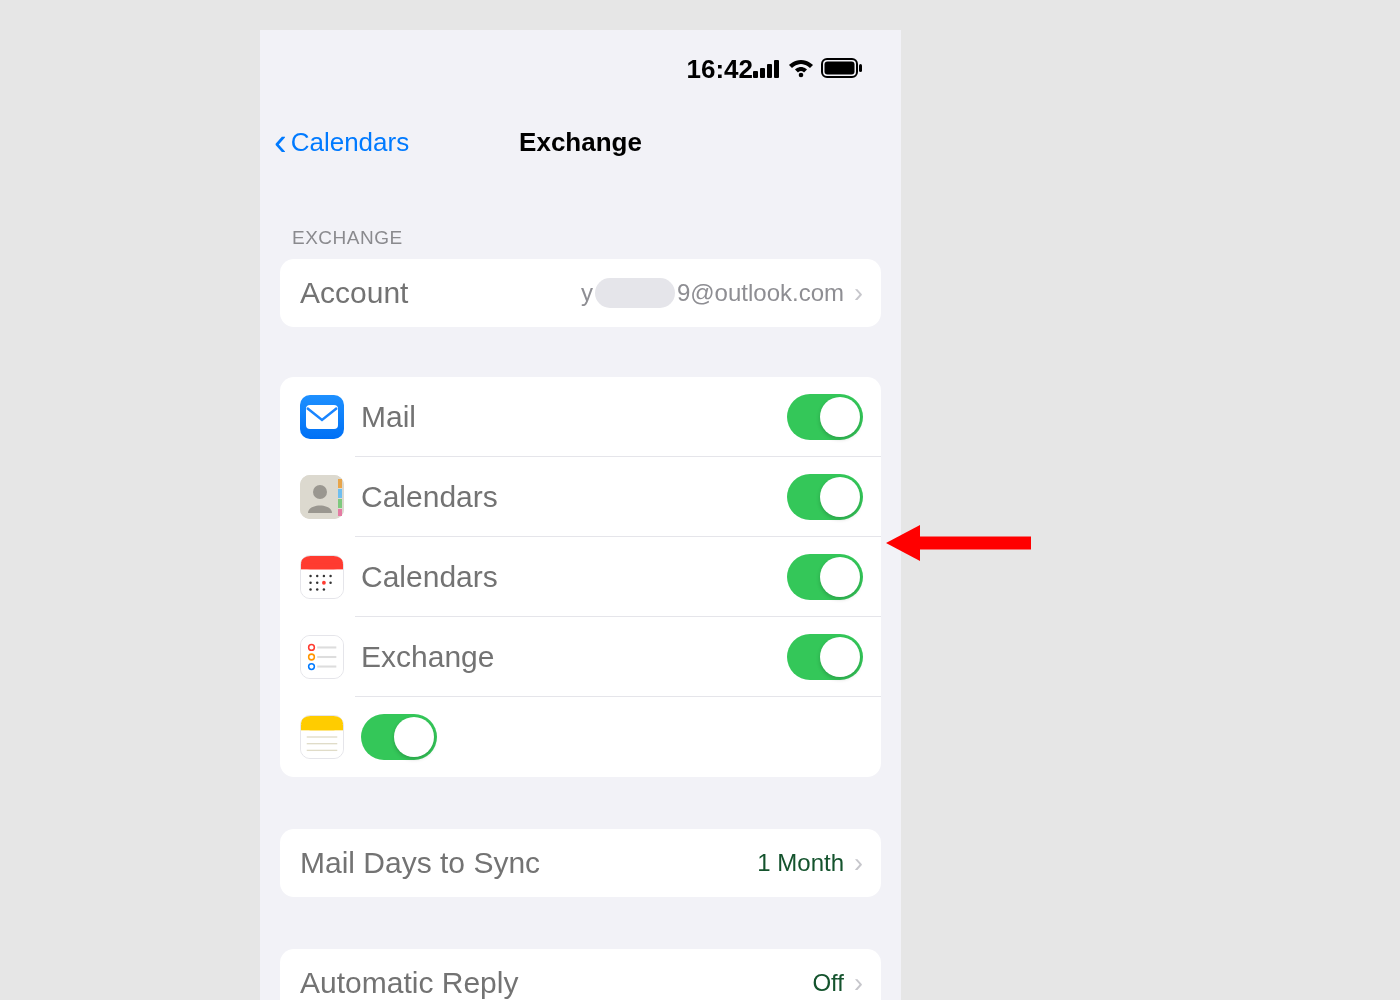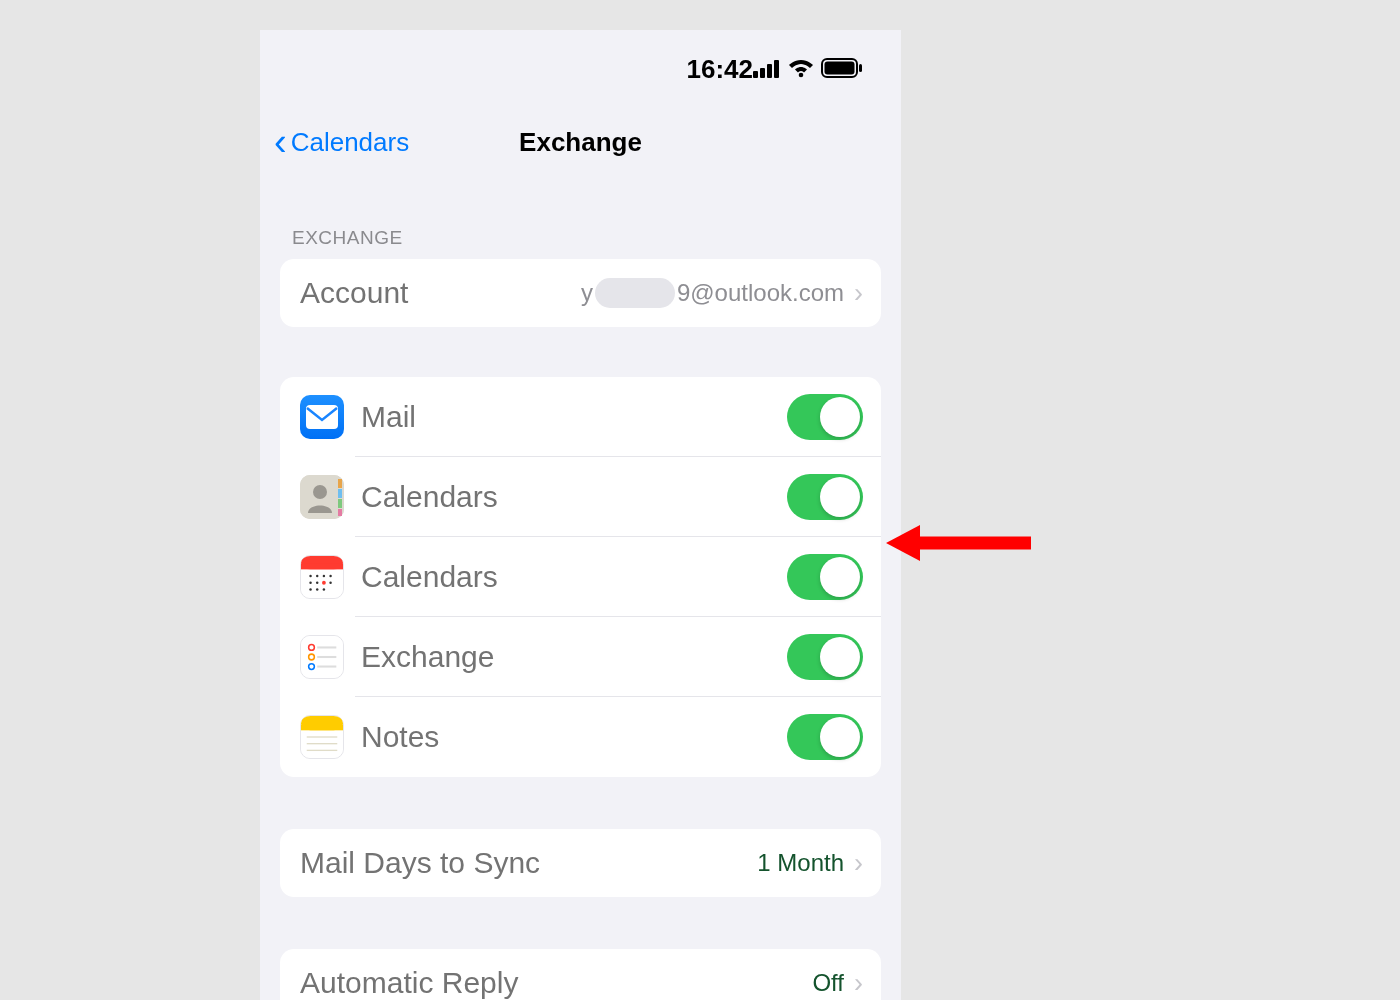--- a/index.html
+++ b/index.html
@@ -300,21 +300,20 @@
       <div class="app-icon icon-notes">
         <svg width="44" height="44" viewBox="0 0 44 44">
             <rect x="0" y="0" width="44" height="44" rx="10" fill="#fff"></rect>
             <rect x="0" y="0" width="44" height="15" rx="10" fill="#ffcc00"></rect>
             <rect x="0" y="9" width="44" height="6" fill="#ffcc00"></rect>
             <line x1="6" y1="22" x2="38" y2="22" stroke="#e0dcc8" stroke-width="1.4"></line>
             <line x1="6" y1="29" x2="38" y2="29" stroke="#e0dcc8" stroke-width="1.4"></line>
             <line x1="6" y1="36" x2="38" y2="36" stroke="#e0dcc8" stroke-width="1.4"></line>
           </svg>
       </div>
-      <div class="cell-label">Notes</div>
       <div class="toggle">
           <div class="toggle-knob"></div>
         </div>
     </div>
 
   </div>
 
   <div class="spacer-sm"></div>
 
   <div class="cell-group">

